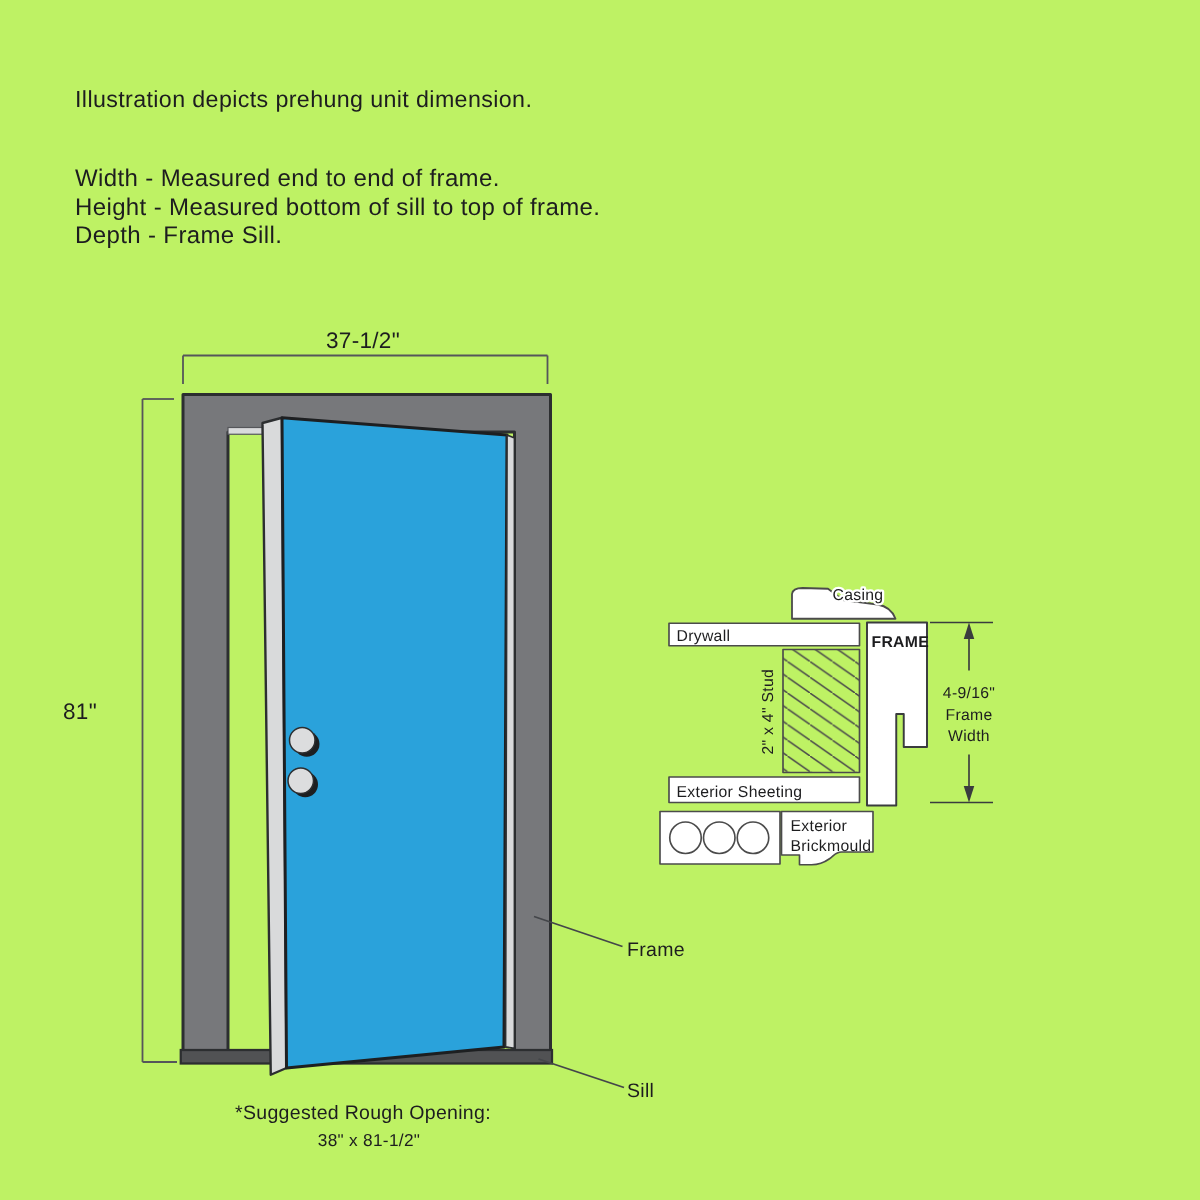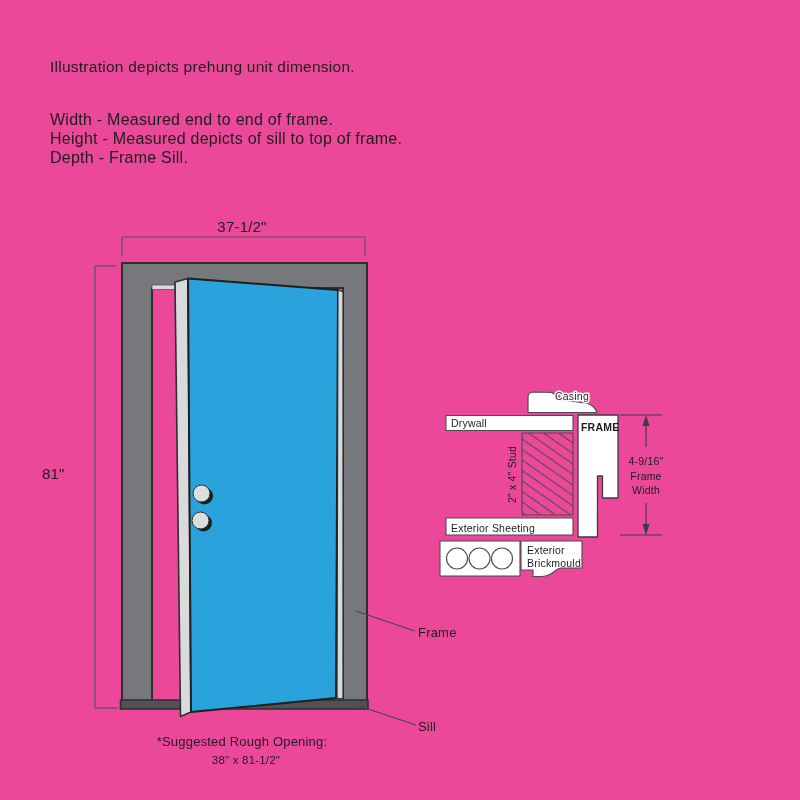--- a/index.html
+++ b/index.html
@@ -1,17 +1,17 @@
 <!DOCTYPE html>
 <html><head>
 <meta charset="utf-8">
 <style>
   html,body { margin:0; padding:0; background:#ffffff; }
   .canvas {
-    position:relative; width:800px; height:800px; background:#ec4899;
+    position:relative; width:800px; height:800px; background:#bef264;
     font-family:"Liberation Sans", sans-serif; color:#1d1d1f; overflow:hidden;
   }
   .hdr { position:absolute; left:50px; letter-spacing:.25px; }
   .hdr-title { top:58px; font-size:15.5px; }
   .hdr-desc  { top:96px; font-size:16px; line-height:19px;margin-top:14px; }
   svg.art { position:absolute; left:0; top:0; width:800px; height:800px; }
   svg text { font-family:"Liberation Sans", sans-serif; fill:#1d1d1f; letter-spacing:.2px; }
   .dim-big   { font-size:15px; }
   .lbl       { font-size:13px; }
   .small-cap { font-size:13px; }
@@ -21,21 +21,21 @@
   .halo      { paint-order:stroke; stroke:#ffffff; stroke-width:3px; }
 </style>
 </head>
 <body>
 
 <div class="canvas">
 
   <div class="hdr hdr-title">Illustration depicts prehung unit dimension.</div>
   <div class="hdr hdr-desc">
     <div>Width - Measured end to end of frame.</div>
-    <div>Height - Measured depicts of sill to top of frame.</div>
+    <div>Height - Measured bottom of sill to top of frame.</div>
     <div>Depth - Frame Sill.</div>
   </div>
 
   <svg class="art" viewBox="0 0 800 800">
     <defs>
       <pattern id="hatch" patternUnits="userSpaceOnUse" width="15" height="10.5">
         <line x1="-0.5" y1="-0.35" x2="15.5" y2="10.85" stroke="#4b4b4b" stroke-width="1"></line>
       </pattern>
     </defs>
 

